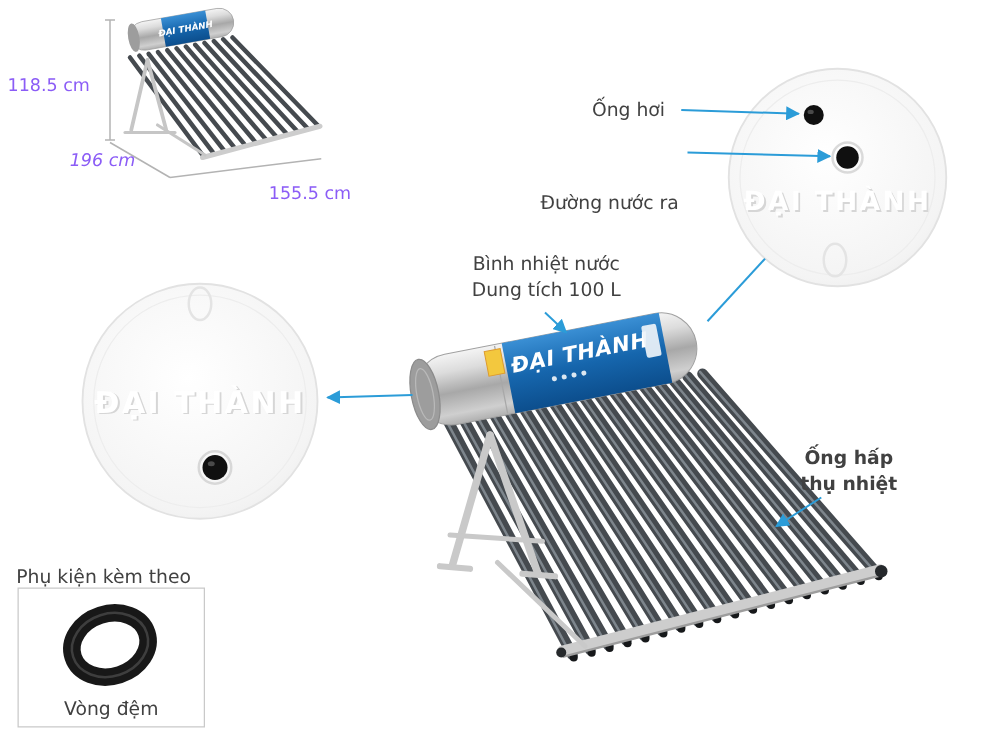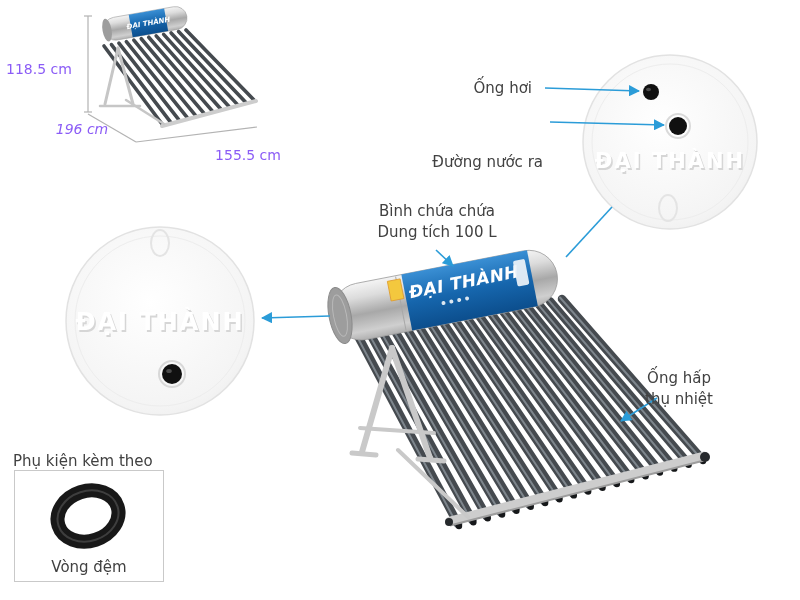--- a/index.html
+++ b/index.html
@@ -207,22 +207,22 @@
 </svg>
 
 <div class="lbl small" style="left:6px;top:60px;width:76px;">118.5 cm</div>
 <div class="lbl small center" style="left:46px;top:120px;width:72px;font-style:italic;">196 cm</div>
 <div class="lbl small center" style="left:206px;top:146px;width:84px;">155.5 cm</div>
 
 <div class="lbl right" style="left:437px;top:78px;width:95px;text-align:right;">Ống hơi</div>
 <div class="lbl right" style="left:408px;top:112px;width:135px;margin-top:40px;">Đường nước ra</div>
 
 <div class="lbl center" style="left:352px;top:201px;width:170px;">
-  <div>Bình chứa chứa</div>
+  <div>Bình nhiệt nước</div>
   <div>Dung tích 100 L</div>
 </div>
 
-<div class="lbl center" style="left:640px;top:368px;width:78px;">Ống hấp thụ nhiệt</div>
+<div class="lbl center" style="left:640px;top:356px;width:78px;font-weight:bold;">Ống hấp thụ nhiệt</div>
 
 <div class="lbl center" style="left:14px;top:557px;width:150px;">Vòng đệm</div>
 <div class="lbl" style="left:13px;top:451px;width:170px;">Phụ kiện kèm theo</div>
 
 </div>
 
 </body></html>

